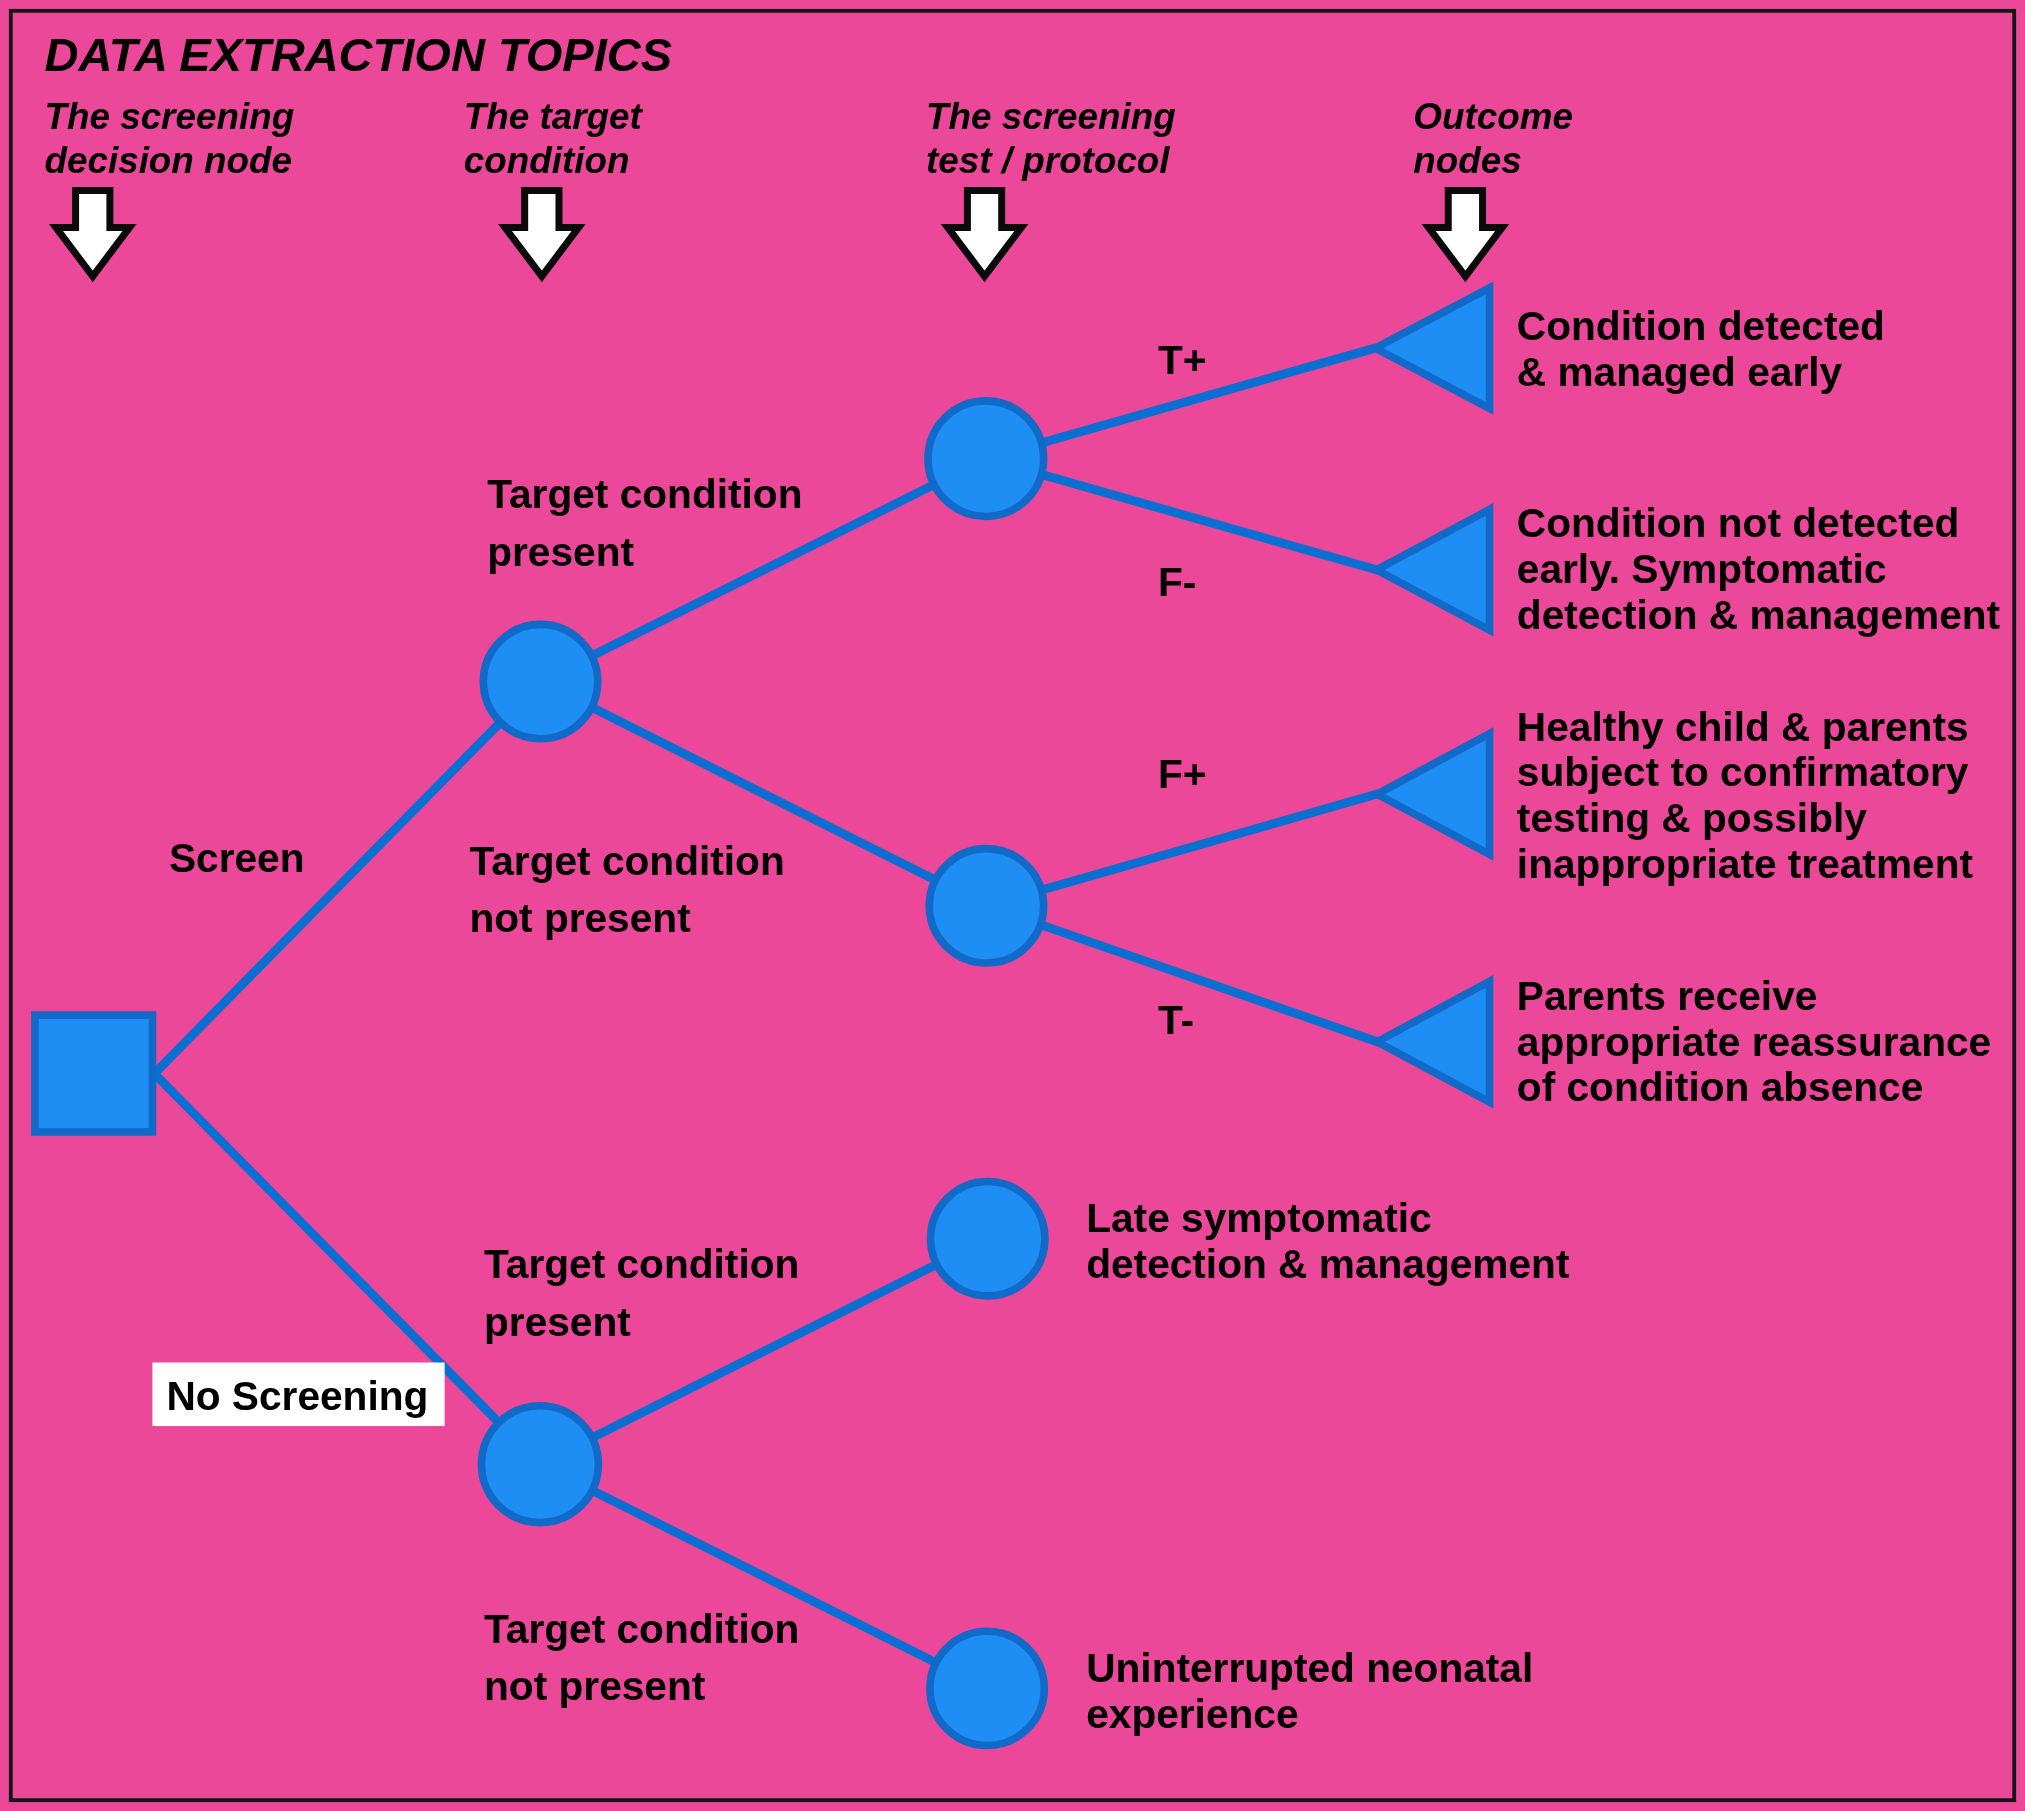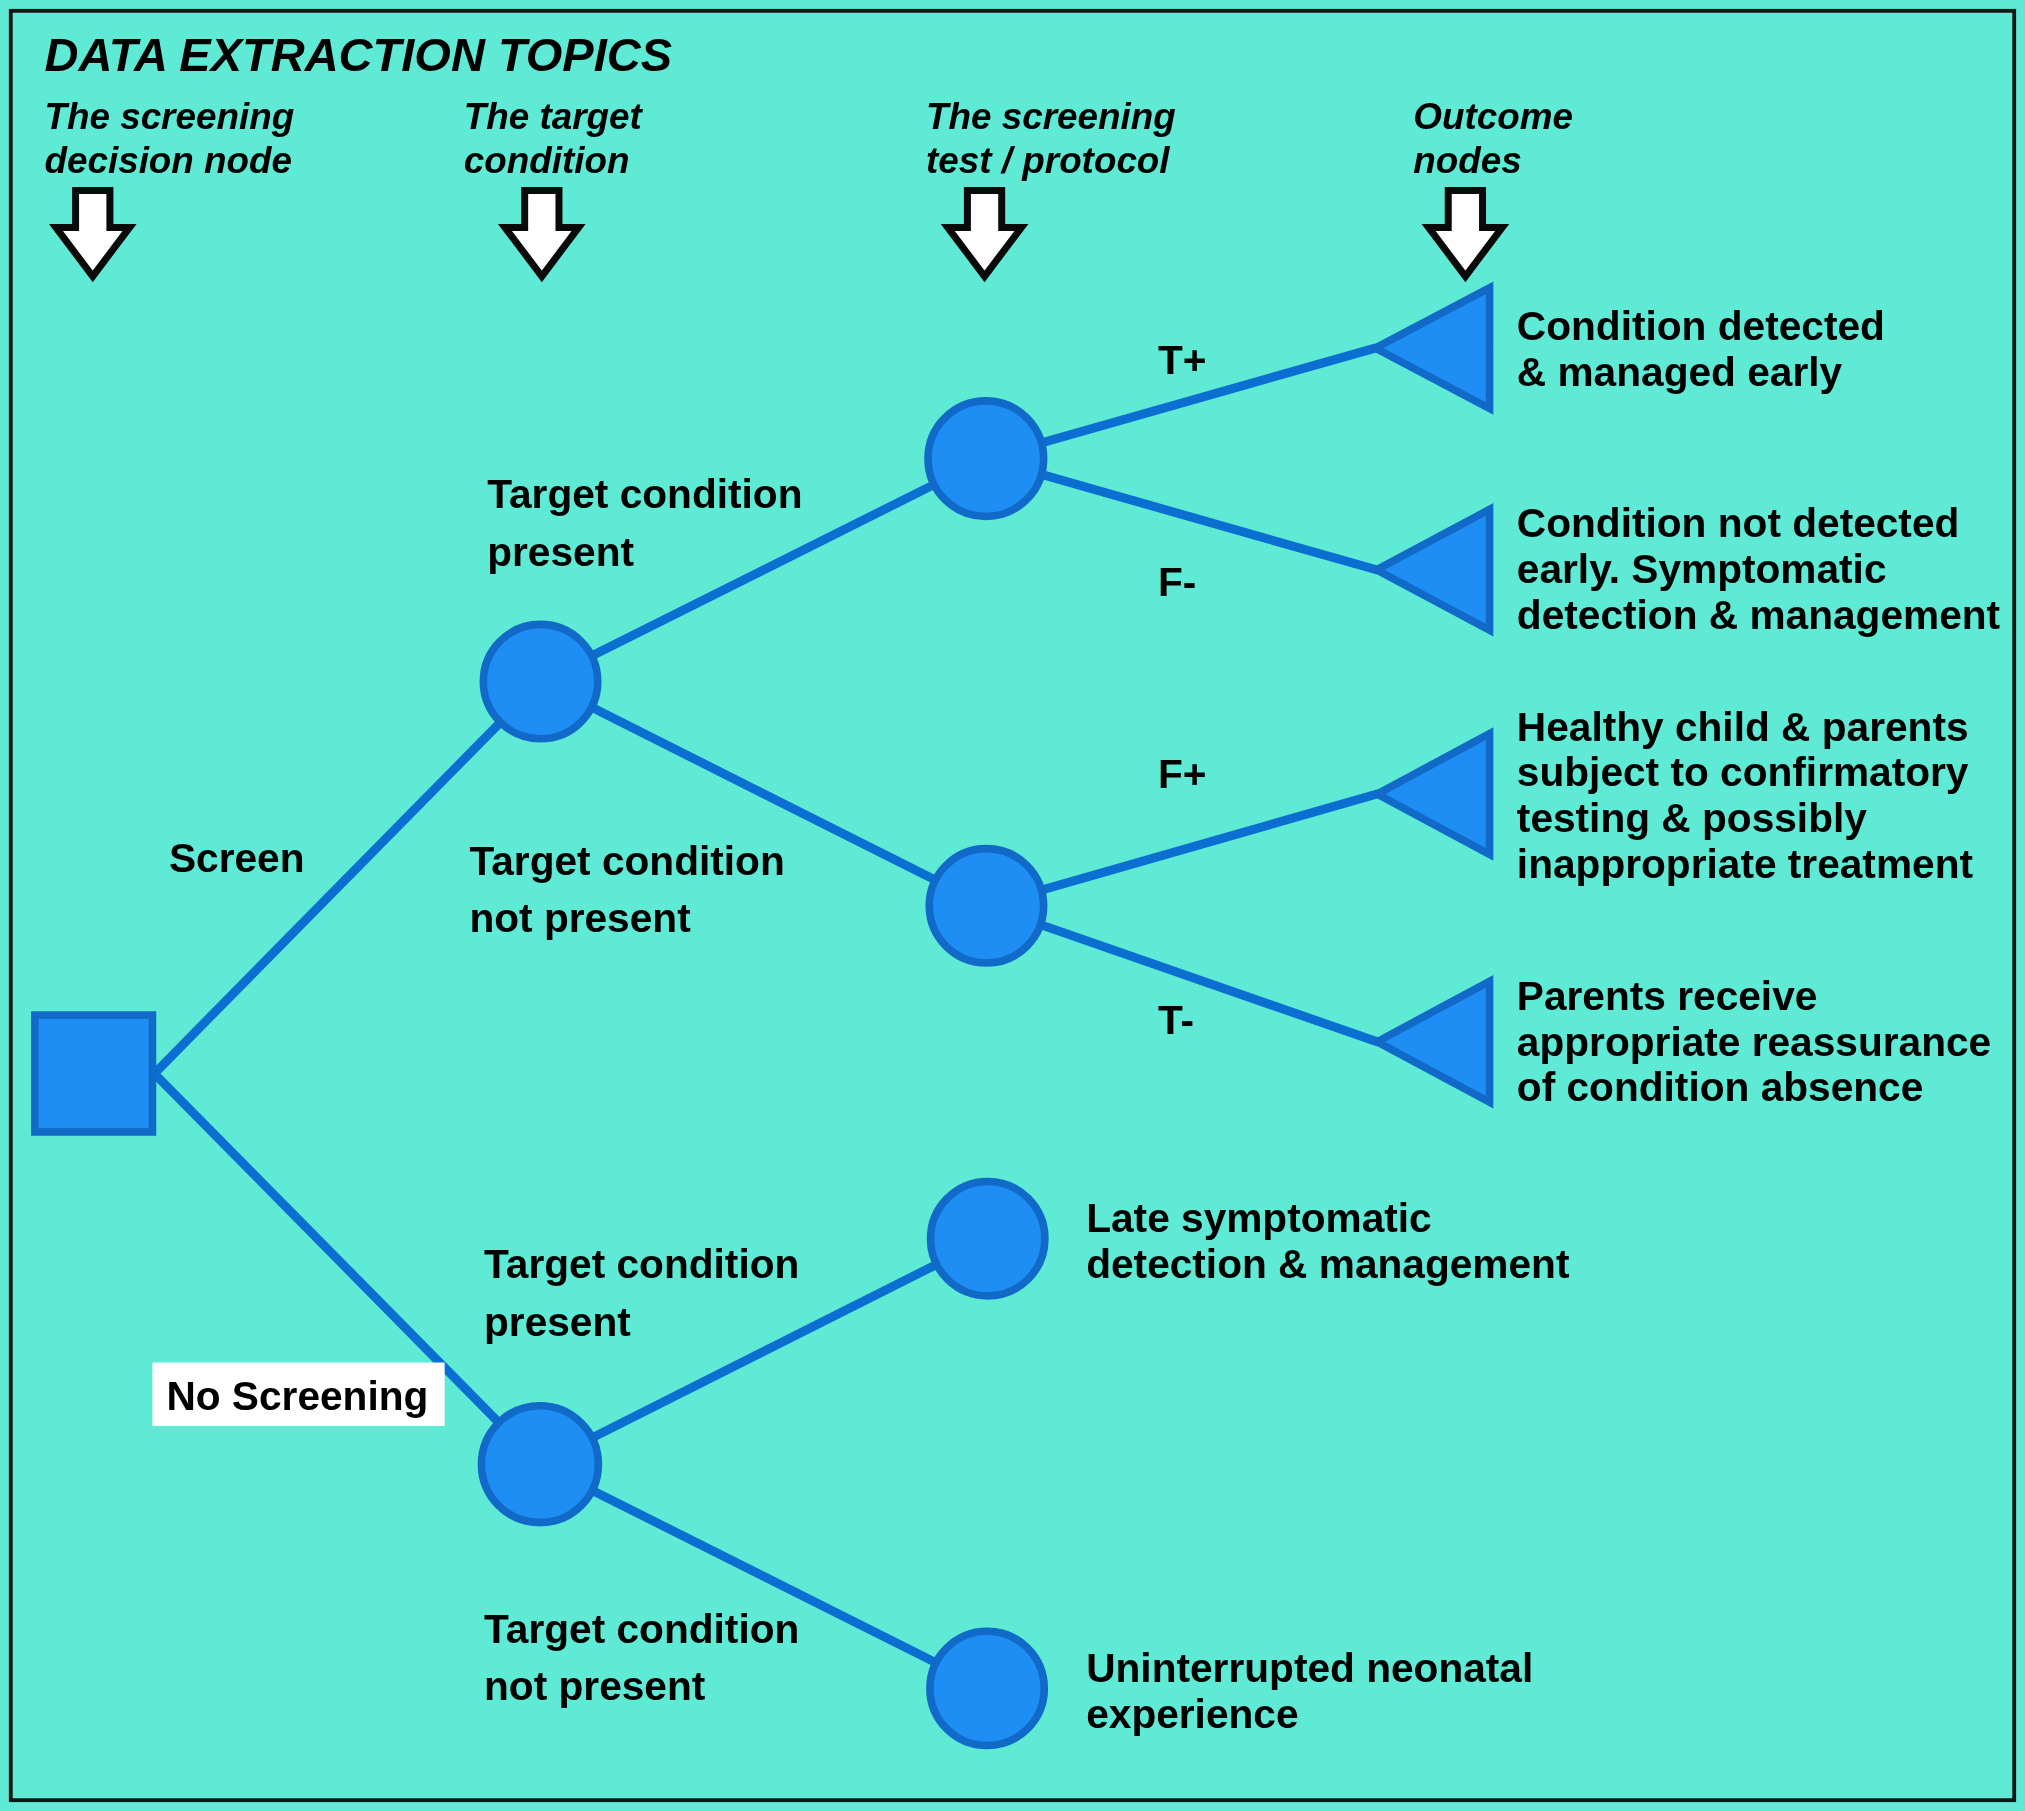--- a/index.html
+++ b/index.html
@@ -1,16 +1,16 @@
 <!DOCTYPE html>
 <html style="font-size:10.2px"><head>
 <meta charset="utf-8">
 <style>
   html,body{margin:0;padding:0;background:#ffffff;}
-  .page{width:2025px;height:1811px;position:relative;background:#5eead4;}
+  .page{width:2025px;height:1811px;position:relative;background:#ec4899;}
   svg{display:block;}
   text{font-family:"Liberation Sans", sans-serif;fill:#000000;}
   .title{font-size:74px;font-weight:bold;font-style:italic;}
   .header{font-size:58px;font-weight:bold;font-style:italic;}
   .label{font-size:64px;font-weight:bold;}
   .outcome{font-size:64px;font-weight:bold;}
   .edge{stroke:#0B6FD2;stroke-width:14;stroke-linecap:round;}
   .nodefill{fill:#1E8EF5;stroke:#1169C8;stroke-width:12;}
   .arrow{fill:#ffffff;stroke:#0a0a0a;stroke-width:11;stroke-linejoin:miter;}
   .frame{fill:none;stroke:#141414;stroke-width:6;}

